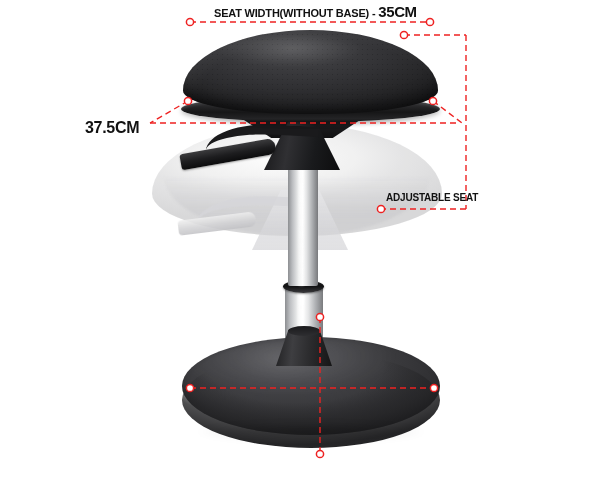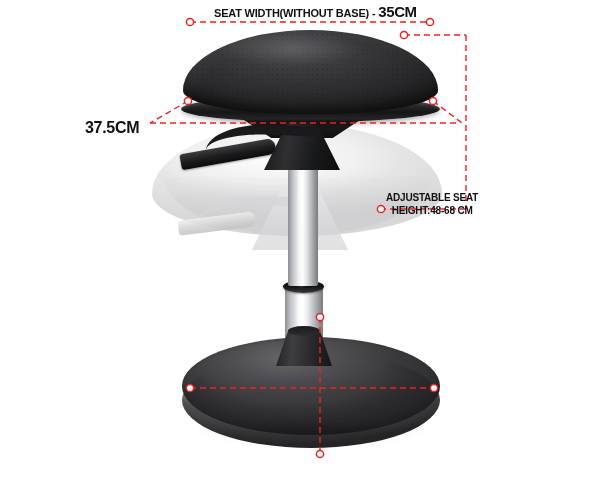--- a/index.html
+++ b/index.html
@@ -360,18 +360,17 @@
 
     <div class="dim-label lbl-top">
       <span>SEAT WIDTH(WITHOUT BASE) - </span><span class="big">35CM</span>
     </div>
 
 
     <div class="dim-label lbl-depth-val">37.5CM</div>
 
     <div class="dim-label lbl-height">
       <div>ADJUSTABLE SEAT</div>
-      <div>HEIGHT:48-68 CM</div>
     </div>
 
   </div>
 
 </div>
 
 </body></html>

